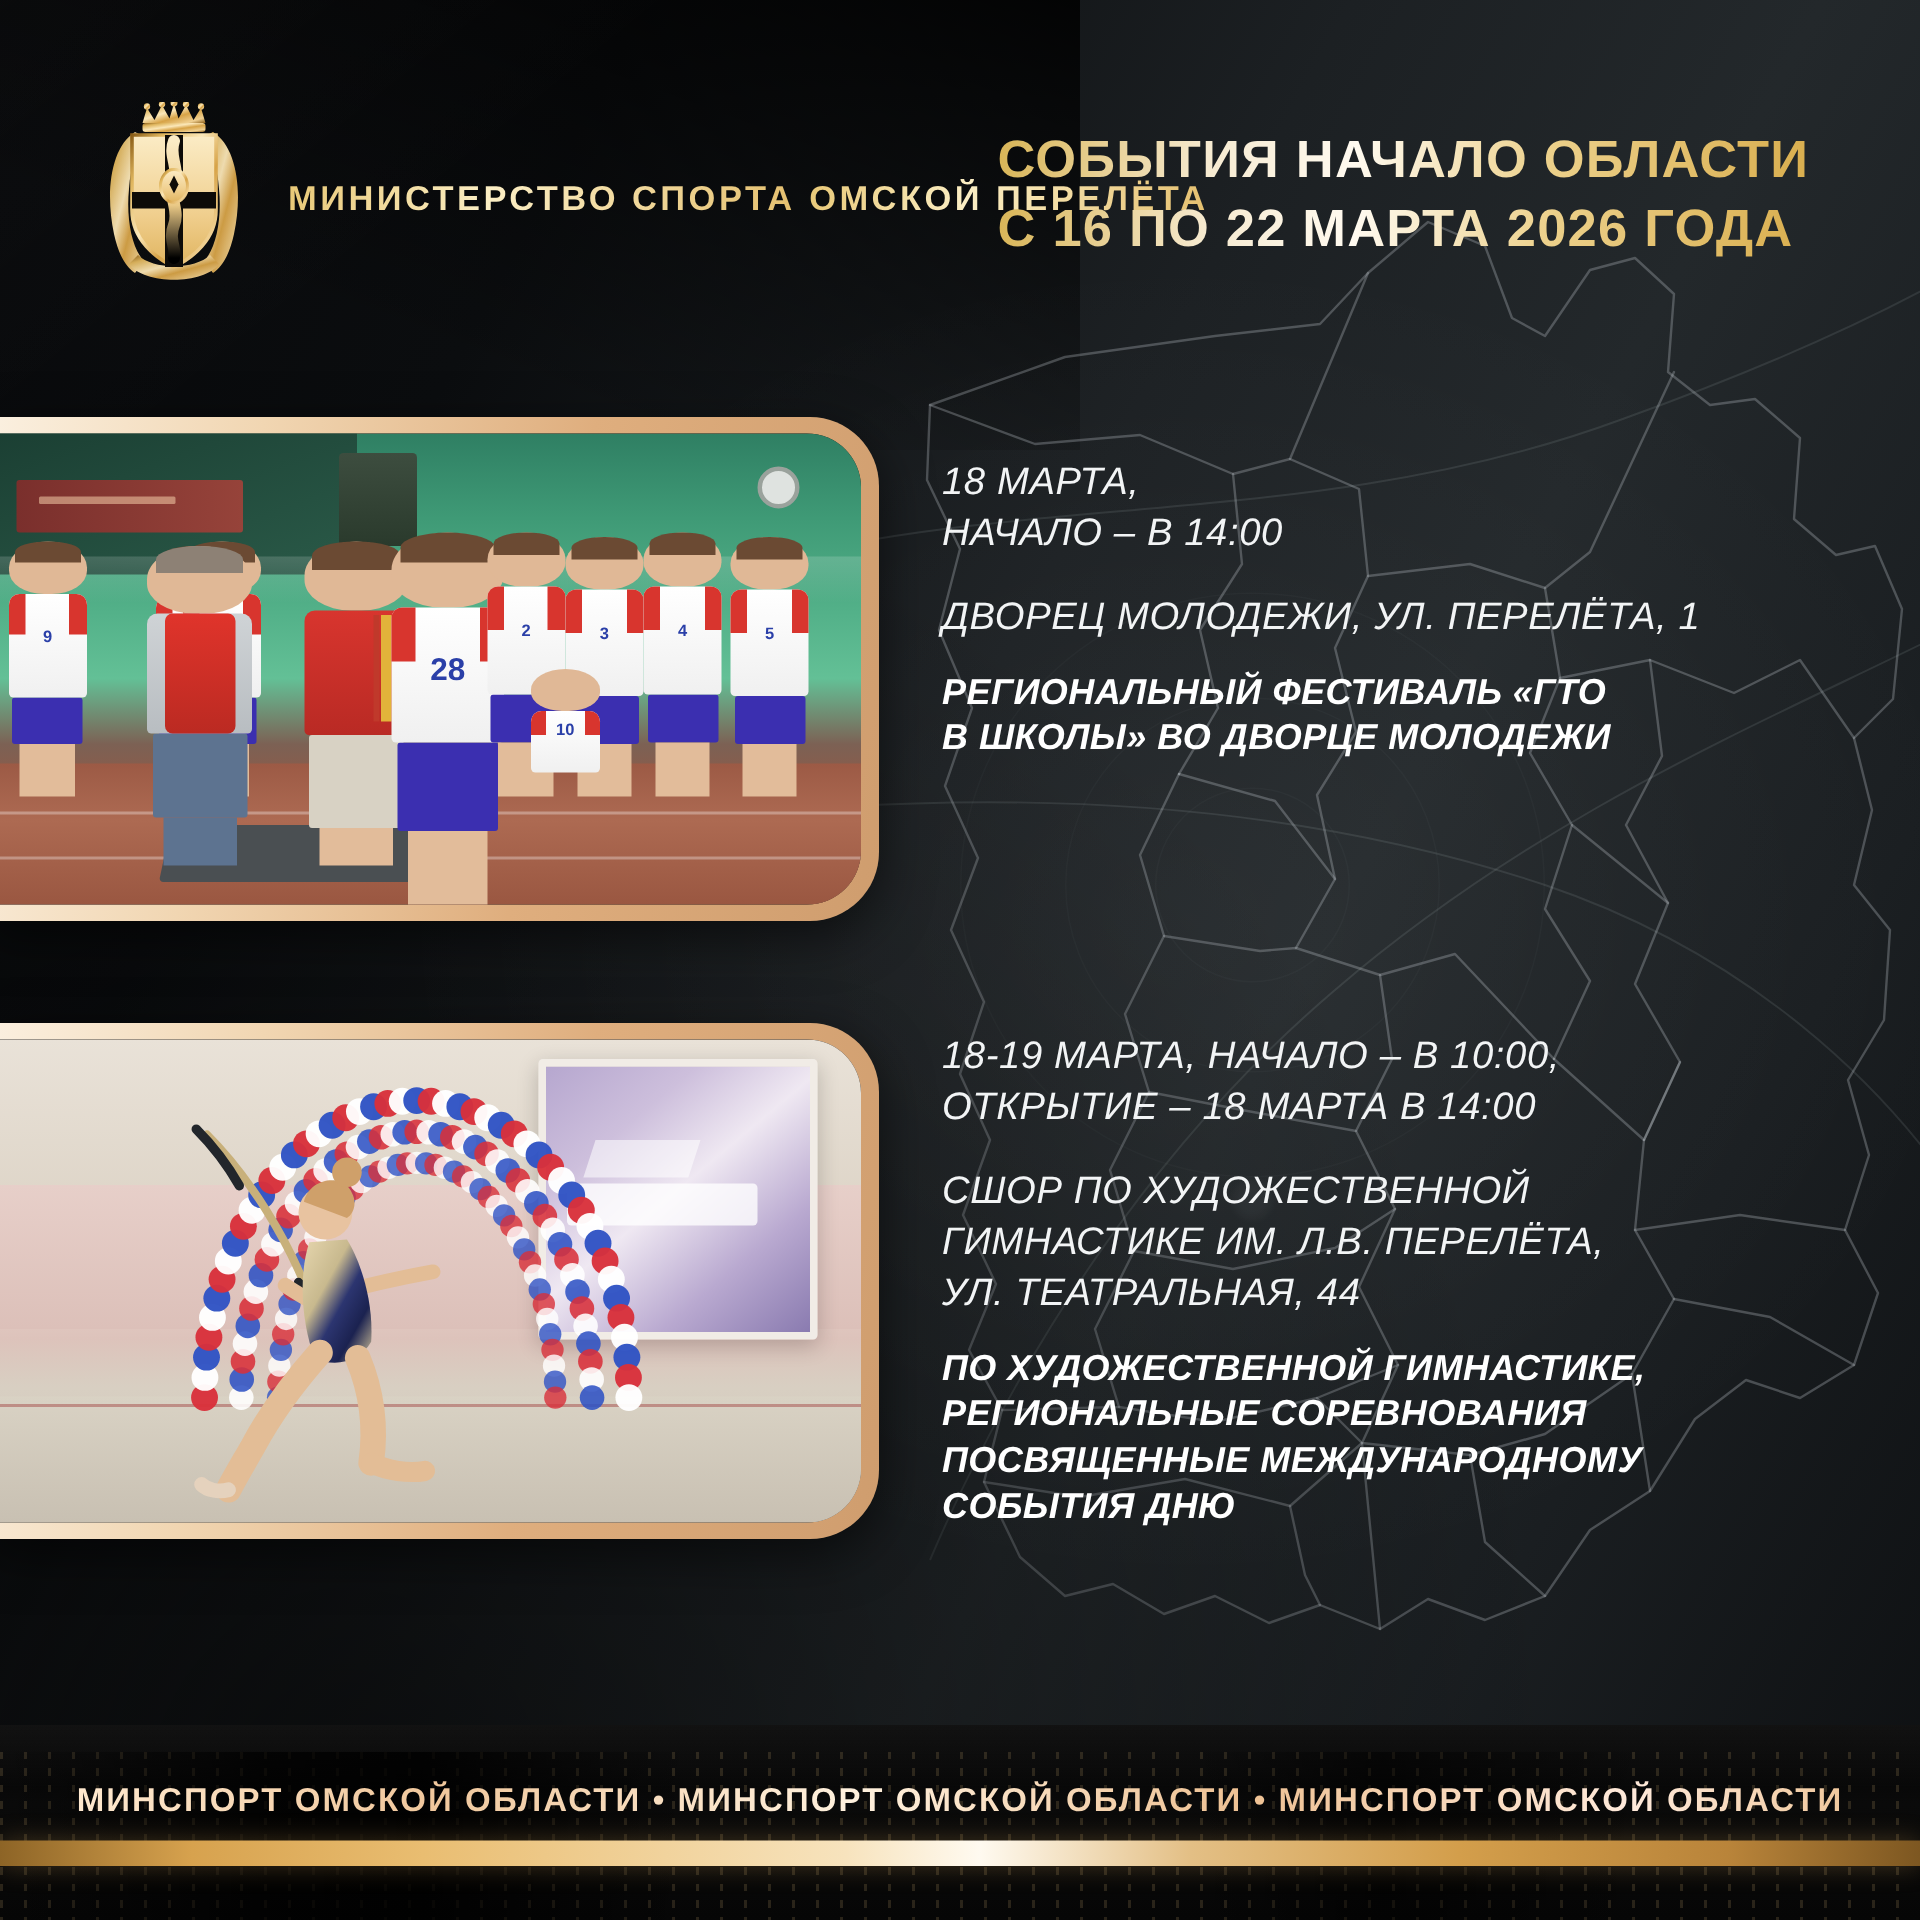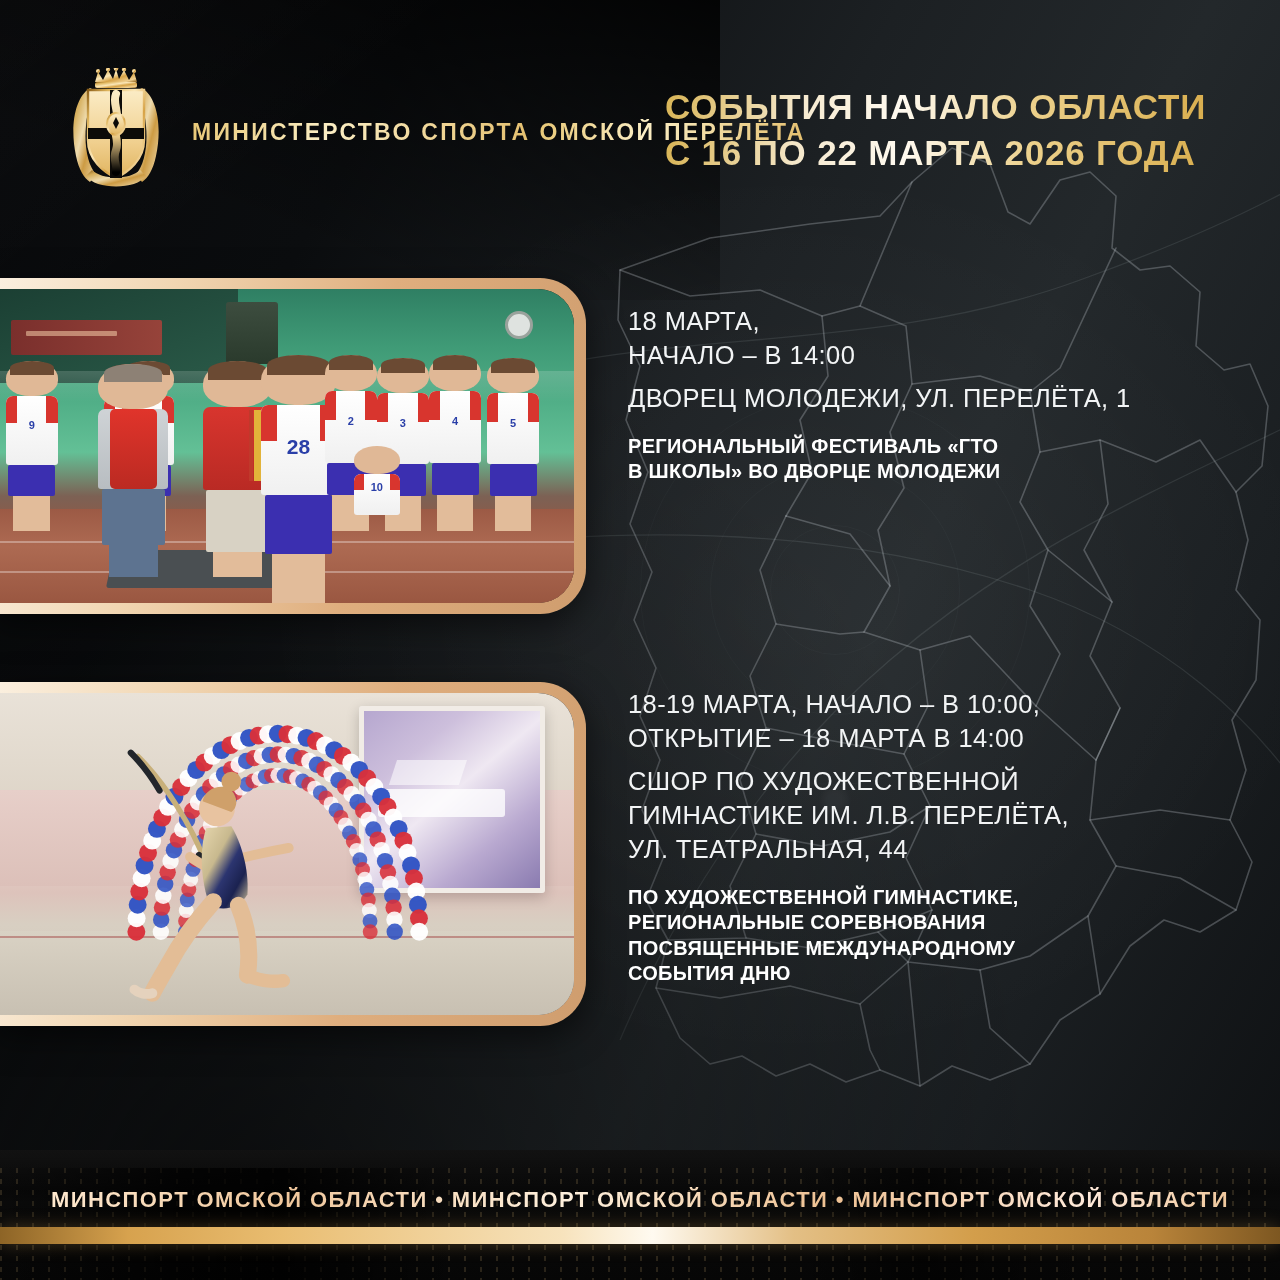--- a/index.html
+++ b/index.html
@@ -223,32 +223,32 @@
     background:rgba(255,255,255,.55); transform:skewX(-18deg);
   }
   .balloon-arch { position:absolute; left:18%; top:1%; width:62%; height:82%; }
   .balloon-arch svg { width:100%; height:100%; }
 
   .gym { position:absolute; left:14%; bottom:4%; width:44%; height:78%; }
   .gym svg { width:100%; height:100%; overflow:visible; }
 
   
   .events { position:absolute; left:628px; top:0; width:640px; }
-  .event { position:absolute; }
+  .event { position:absolute;font-style:italic; }
   #event-1 { top:305px; }
   #event-2 { top:688px; }
 
   .meta {
     font-size:25.5px; line-height:1.33; letter-spacing:0.4px;
     color:#f2f4f5; font-weight:400; white-space:nowrap;
   }
-  .meta-group + .meta-group { margin-top:9px; }
+  .meta-group + .meta-group { margin-top:22px; }
   .ev-title {
     margin-top:18px;
-    font-size:20px; line-height:1.28; letter-spacing:0.3px;
+    font-size:24px; line-height:1.28; letter-spacing:0.3px;
     font-weight:bold; color:#ffffff; white-space:nowrap;
   }
 
   
   .footer { position:absolute; left:0; bottom:0; width:1280px; height:130px; }
   .footer-bg {
     position:absolute; inset:0;
     background:linear-gradient(180deg,#000000 0%,#0a0a0a 40%,#060606 100%);
   }
   .dotgrid {

